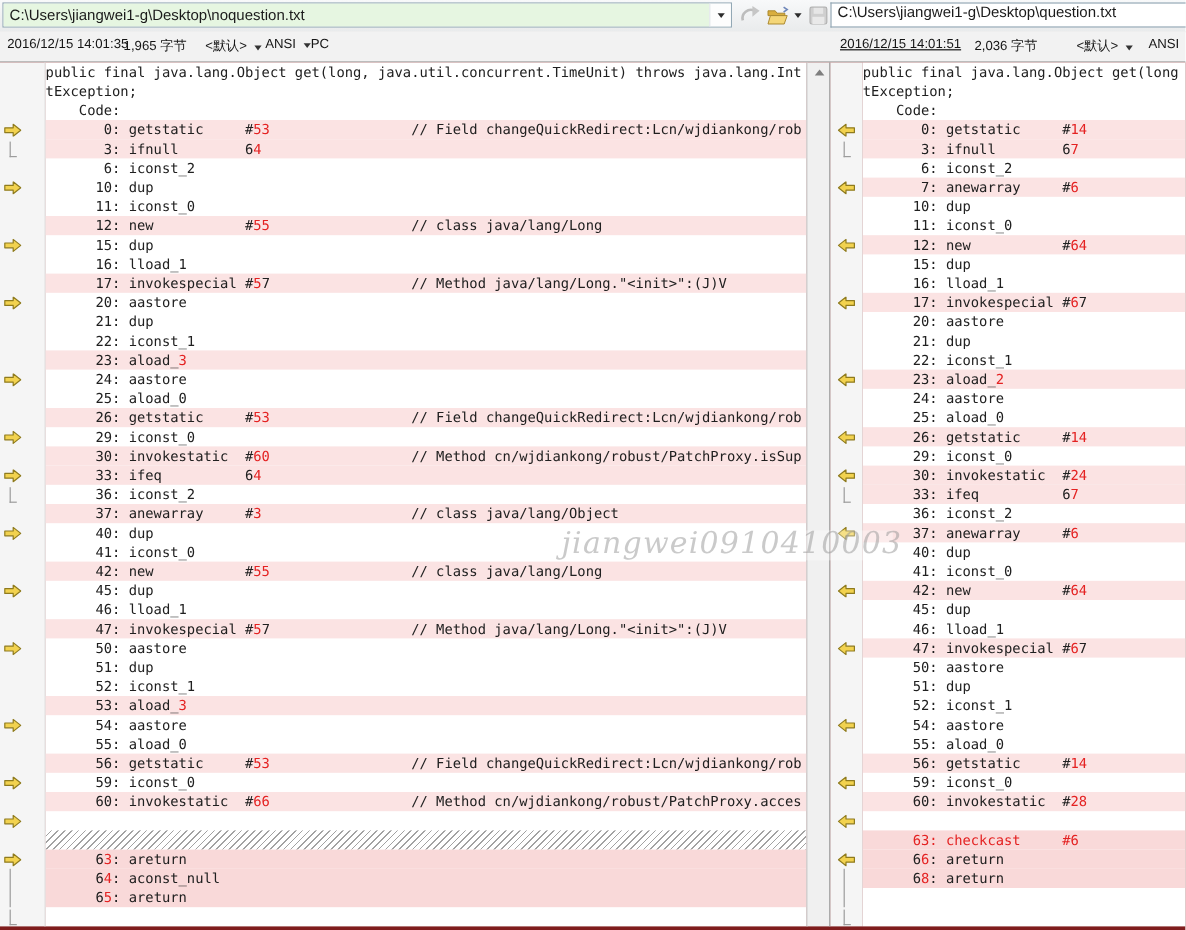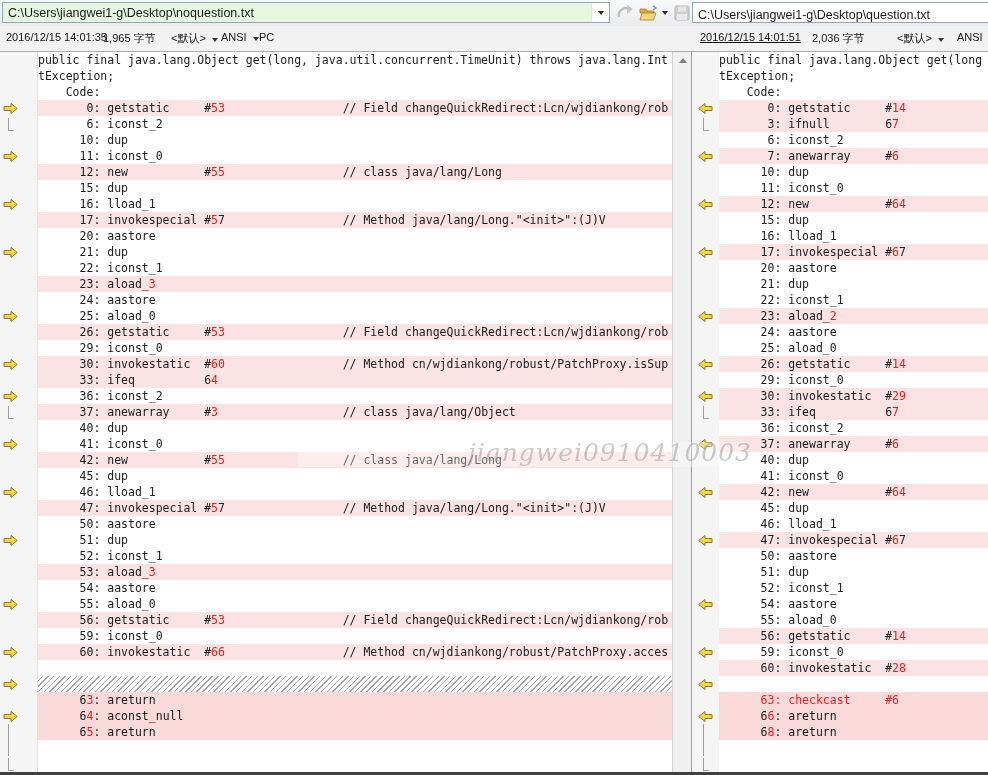--- a/index.html
+++ b/index.html
@@ -3,35 +3,35 @@
 <meta charset="utf-8">
 <style>
   html,body{margin:0;padding:0;}
   body{width:988px;height:775px;overflow:hidden;position:relative;background:#fff;
        font-family:"Liberation Sans",sans-serif;}
   .app{position:absolute;inset:0;}
   
   .topbar{position:absolute;left:0;top:0;width:988px;height:26px;
           background:linear-gradient(#f8f9fa,#e9ebec);border-bottom:1px solid #d6d8da;}
   .combo{position:absolute;top:2px;height:21px;border:1px solid #93a8b5;background:#fff;
-         display:flex;align-items:flex-end;box-sizing:border-box;}
+         display:flex;align-items:flex-start;box-sizing:border-box;}
   .combo-text{font-size:12.5px;color:#1b1b1b;padding-left:5px;white-space:nowrap;overflow:hidden;flex:1;}
   .combo.green .combo-text{background:#e6f6e1;height:100%;display:flex;align-items:center;}
   .combo-btn{width:17px;height:100%;display:flex;align-items:center;justify-content:center;
              background:#fdfdfd;border-left:1px solid #e2e6e9;cursor:default;}
   .caret{width:0;height:0;border-left:3.5px solid transparent;border-right:3.5px solid transparent;
          border-top:4.5px solid #2b2b2b;display:inline-block;}
   .tbicon{position:absolute;top:3px;width:20px;height:20px;display:flex;align-items:center;justify-content:center;}
   
   .infobar{position:absolute;left:0;top:26px;width:988px;height:25px;background:#f2f2f2;
            border-bottom:1px solid #aeaeae;font-size:11px;color:#151515;}
   .ib{position:absolute;top:5px;white-space:nowrap;}
   .ib .caret{margin-left:6px;border-top-color:#333;}
   
-  .main{position:absolute;left:0;top:52px;width:988px;height:723px;background:#404040;}
+  .main{position:absolute;left:0;top:52px;width:988px;height:723px;background:#7f1d1d;}
   .gutter{position:absolute;top:0;height:720px;background:#f5f5f5;}
   #gutter-left{left:0;width:37px;border-right:1px solid #e3e3e3;}
   #gutter-right{left:692px;width:27px;}
   .code{position:absolute;top:0;height:720px;background:#fff;overflow:hidden;}
   #code-left{left:38px;width:634px;}
   #code-right{left:719px;width:269px;}
   .vscroll{position:absolute;left:672px;top:0;width:19px;height:720px;background:#f0f0f0;
            border-left:1px solid #d2d2d2;}
   .upArrow{width:0;height:0;border-left:4px solid transparent;border-right:4px solid transparent;
            border-bottom:5px solid #7e7e7e;margin:6px auto 0 auto;}
@@ -224,20 +224,21 @@
         </div>
         <div class="grow">
           <div class="gb e"></div>
         </div>
       </div>
     <div class="code" id="code-left">
         <div class="row"><span>public final java.lang.Object get(long, java.util.concurrent.TimeUnit) throws java.lang.Int</span></div>
         <div class="row"><span>tException;</span></div>
         <div class="row"><span>    Code:</span></div>
         <div class="row bg-p"><span>       0: getstatic     #</span><span class="rd">53</span><span>                 // Field changeQuickRedirect:Lcn/wjdiankong/rob</span></div>
+        <div class="row bg-p"><span>       3: ifnull        6</span><span class="rd">4</span></div>
         <div class="row"><span>       6: iconst_2</span></div>
         <div class="row"><span>      10: dup</span></div>
         <div class="row"><span>      11: iconst_0</span></div>
         <div class="row bg-p"><span>      12: new           #</span><span class="rd">55</span><span>                 // class java/lang/Long</span></div>
         <div class="row"><span>      15: dup</span></div>
         <div class="row"><span>      16: lload_1</span></div>
         <div class="row bg-p"><span>      17: invokespecial #</span><span class="rd">5</span><span>7                 // Method java/lang/Long."&lt;init&gt;":(J)V</span></div>
         <div class="row"><span>      20: aastore</span></div>
         <div class="row"><span>      21: dup</span></div>
         <div class="row"><span>      22: iconst_1</span></div>
@@ -403,21 +404,21 @@
         <div class="row"><span>      16: lload_1</span></div>
         <div class="row bg-p"><span>      17: invokespecial #</span><span class="rd">6</span><span>7</span></div>
         <div class="row"><span>      20: aastore</span></div>
         <div class="row"><span>      21: dup</span></div>
         <div class="row"><span>      22: iconst_1</span></div>
         <div class="row bg-p"><span>      23: aload_</span><span class="rd">2</span></div>
         <div class="row"><span>      24: aastore</span></div>
         <div class="row"><span>      25: aload_0</span></div>
         <div class="row bg-p"><span>      26: getstatic     #</span><span class="rd">14</span></div>
         <div class="row"><span>      29: iconst_0</span></div>
-        <div class="row bg-p"><span>      30: invokestatic  #</span><span class="rd">29</span></div>
+        <div class="row bg-p"><span>      30: invokestatic  #</span><span class="rd">24</span></div>
         <div class="row bg-p"><span>      33: ifeq          6</span><span class="rd">7</span></div>
         <div class="row"><span>      36: iconst_2</span></div>
         <div class="row bg-p"><span>      37: anewarray     #</span><span class="rd">6</span></div>
         <div class="row"><span>      40: dup</span></div>
         <div class="row"><span>      41: iconst_0</span></div>
         <div class="row bg-p"><span>      42: new           #</span><span class="rd">64</span></div>
         <div class="row"><span>      45: dup</span></div>
         <div class="row"><span>      46: lload_1</span></div>
         <div class="row bg-p"><span>      47: invokespecial #</span><span class="rd">6</span><span>7</span></div>
         <div class="row"><span>      50: aastore</span></div>

